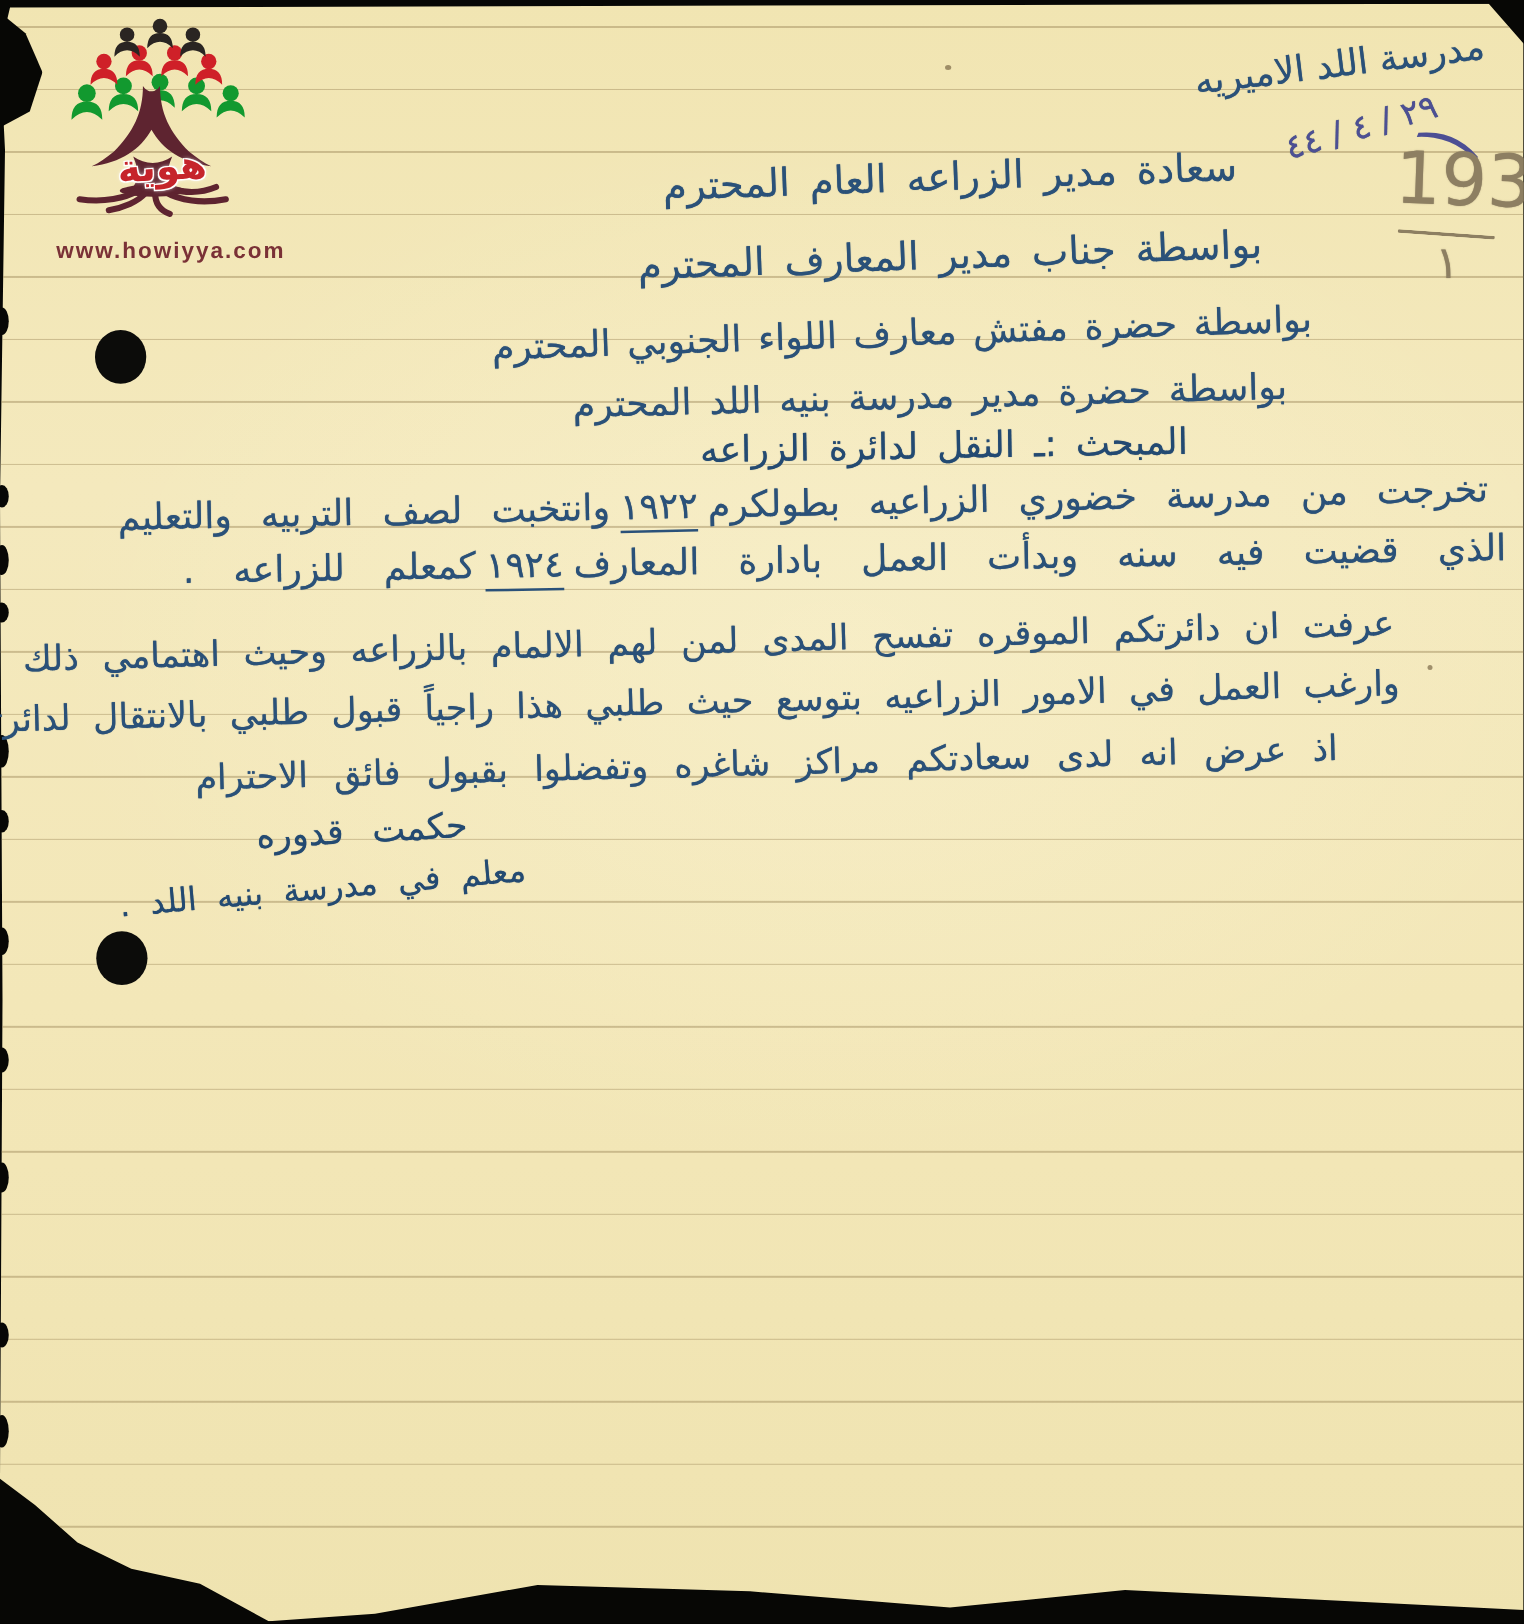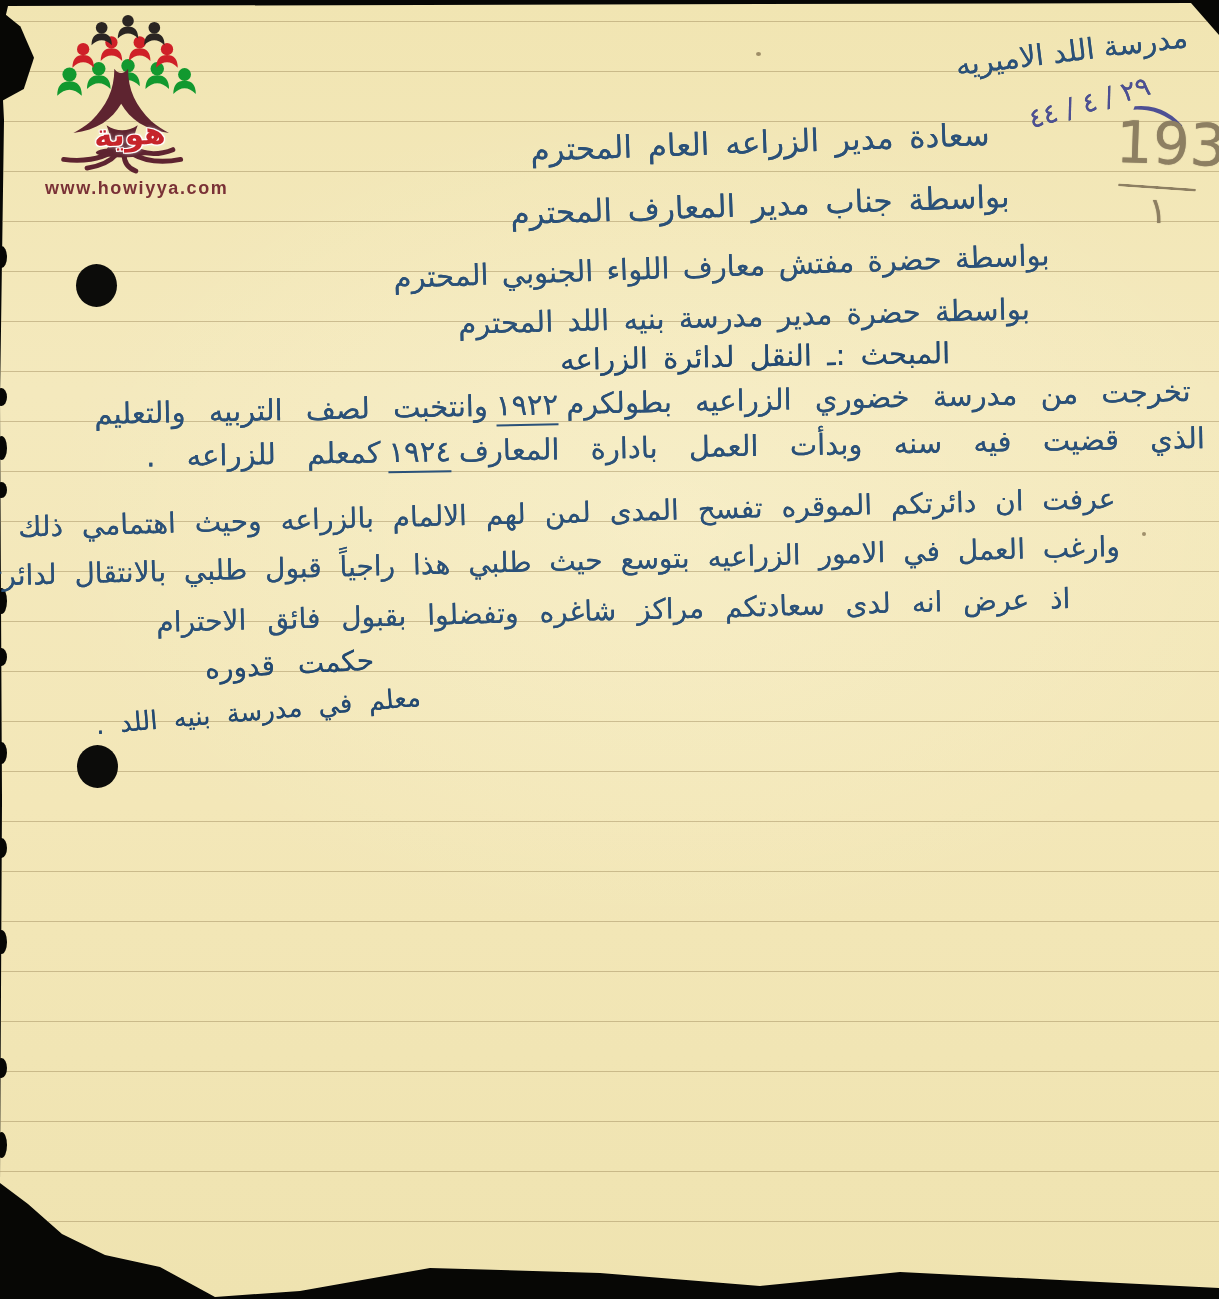--- a/index.html
+++ b/index.html
@@ -24,21 +24,21 @@
   .tear.tl{left:0;top:10px;width:34px;height:92px;
     clip-path:polygon(0 0,60% 18%,100% 52%,70% 86%,0 100%);}
   .nick{position:absolute;left:-4px;width:11px;background:#070705;border-radius:50%;}
   .hole{position:absolute;width:41px;height:43px;border-radius:50%;background:#0c0c0a;}
   .speck{position:absolute;border-radius:50%;background:rgba(90,70,40,.55);}
   
   .logo{position:absolute;left:50px;top:8px;width:156px;height:176px;}
   .logo-word{position:absolute;left:94px;top:116px;font-size:31px;font-weight:bold;
     color:#c6242b;transform:rotate(-3deg);
     text-shadow:0 0 2px #fff,0 0 4px #fff,1px 1px 0 #fff,-1px -1px 0 #fff,1px -1px 0 #fff,-1px 1px 0 #fff;}
-  .site-url{position:absolute;left:45px;top:178px;font-size:18px;font-weight:bold;
+  .site-url{position:absolute;left:45px;top:190px;font-size:18px;font-weight:bold;
     letter-spacing:1.6px;color:#7a3136;font-family:"Liberation Sans",sans-serif;}
   
   .ink{position:absolute;direction:rtl;white-space:nowrap;color:#2a5179;
     font-family:"DejaVu Sans",sans-serif;text-shadow:0 0 .6px rgba(23,58,97,.8);}
   .ink-dark{color:#234a72;}
   .year{border-bottom:2px solid #2a5179;padding-bottom:2px;margin:0 8px;display:inline-block;}
   .pencil{position:absolute;color:#8d7f62;font-family:"DejaVu Sans",sans-serif;
     text-shadow:0 0 1px rgba(120,106,80,.7);}
   .pencil-underline{position:absolute;left:1118px;top:186px;width:78px;height:0;
     border-top:3px solid #8d7f62;transform:rotate(4deg);border-radius:2px;}

